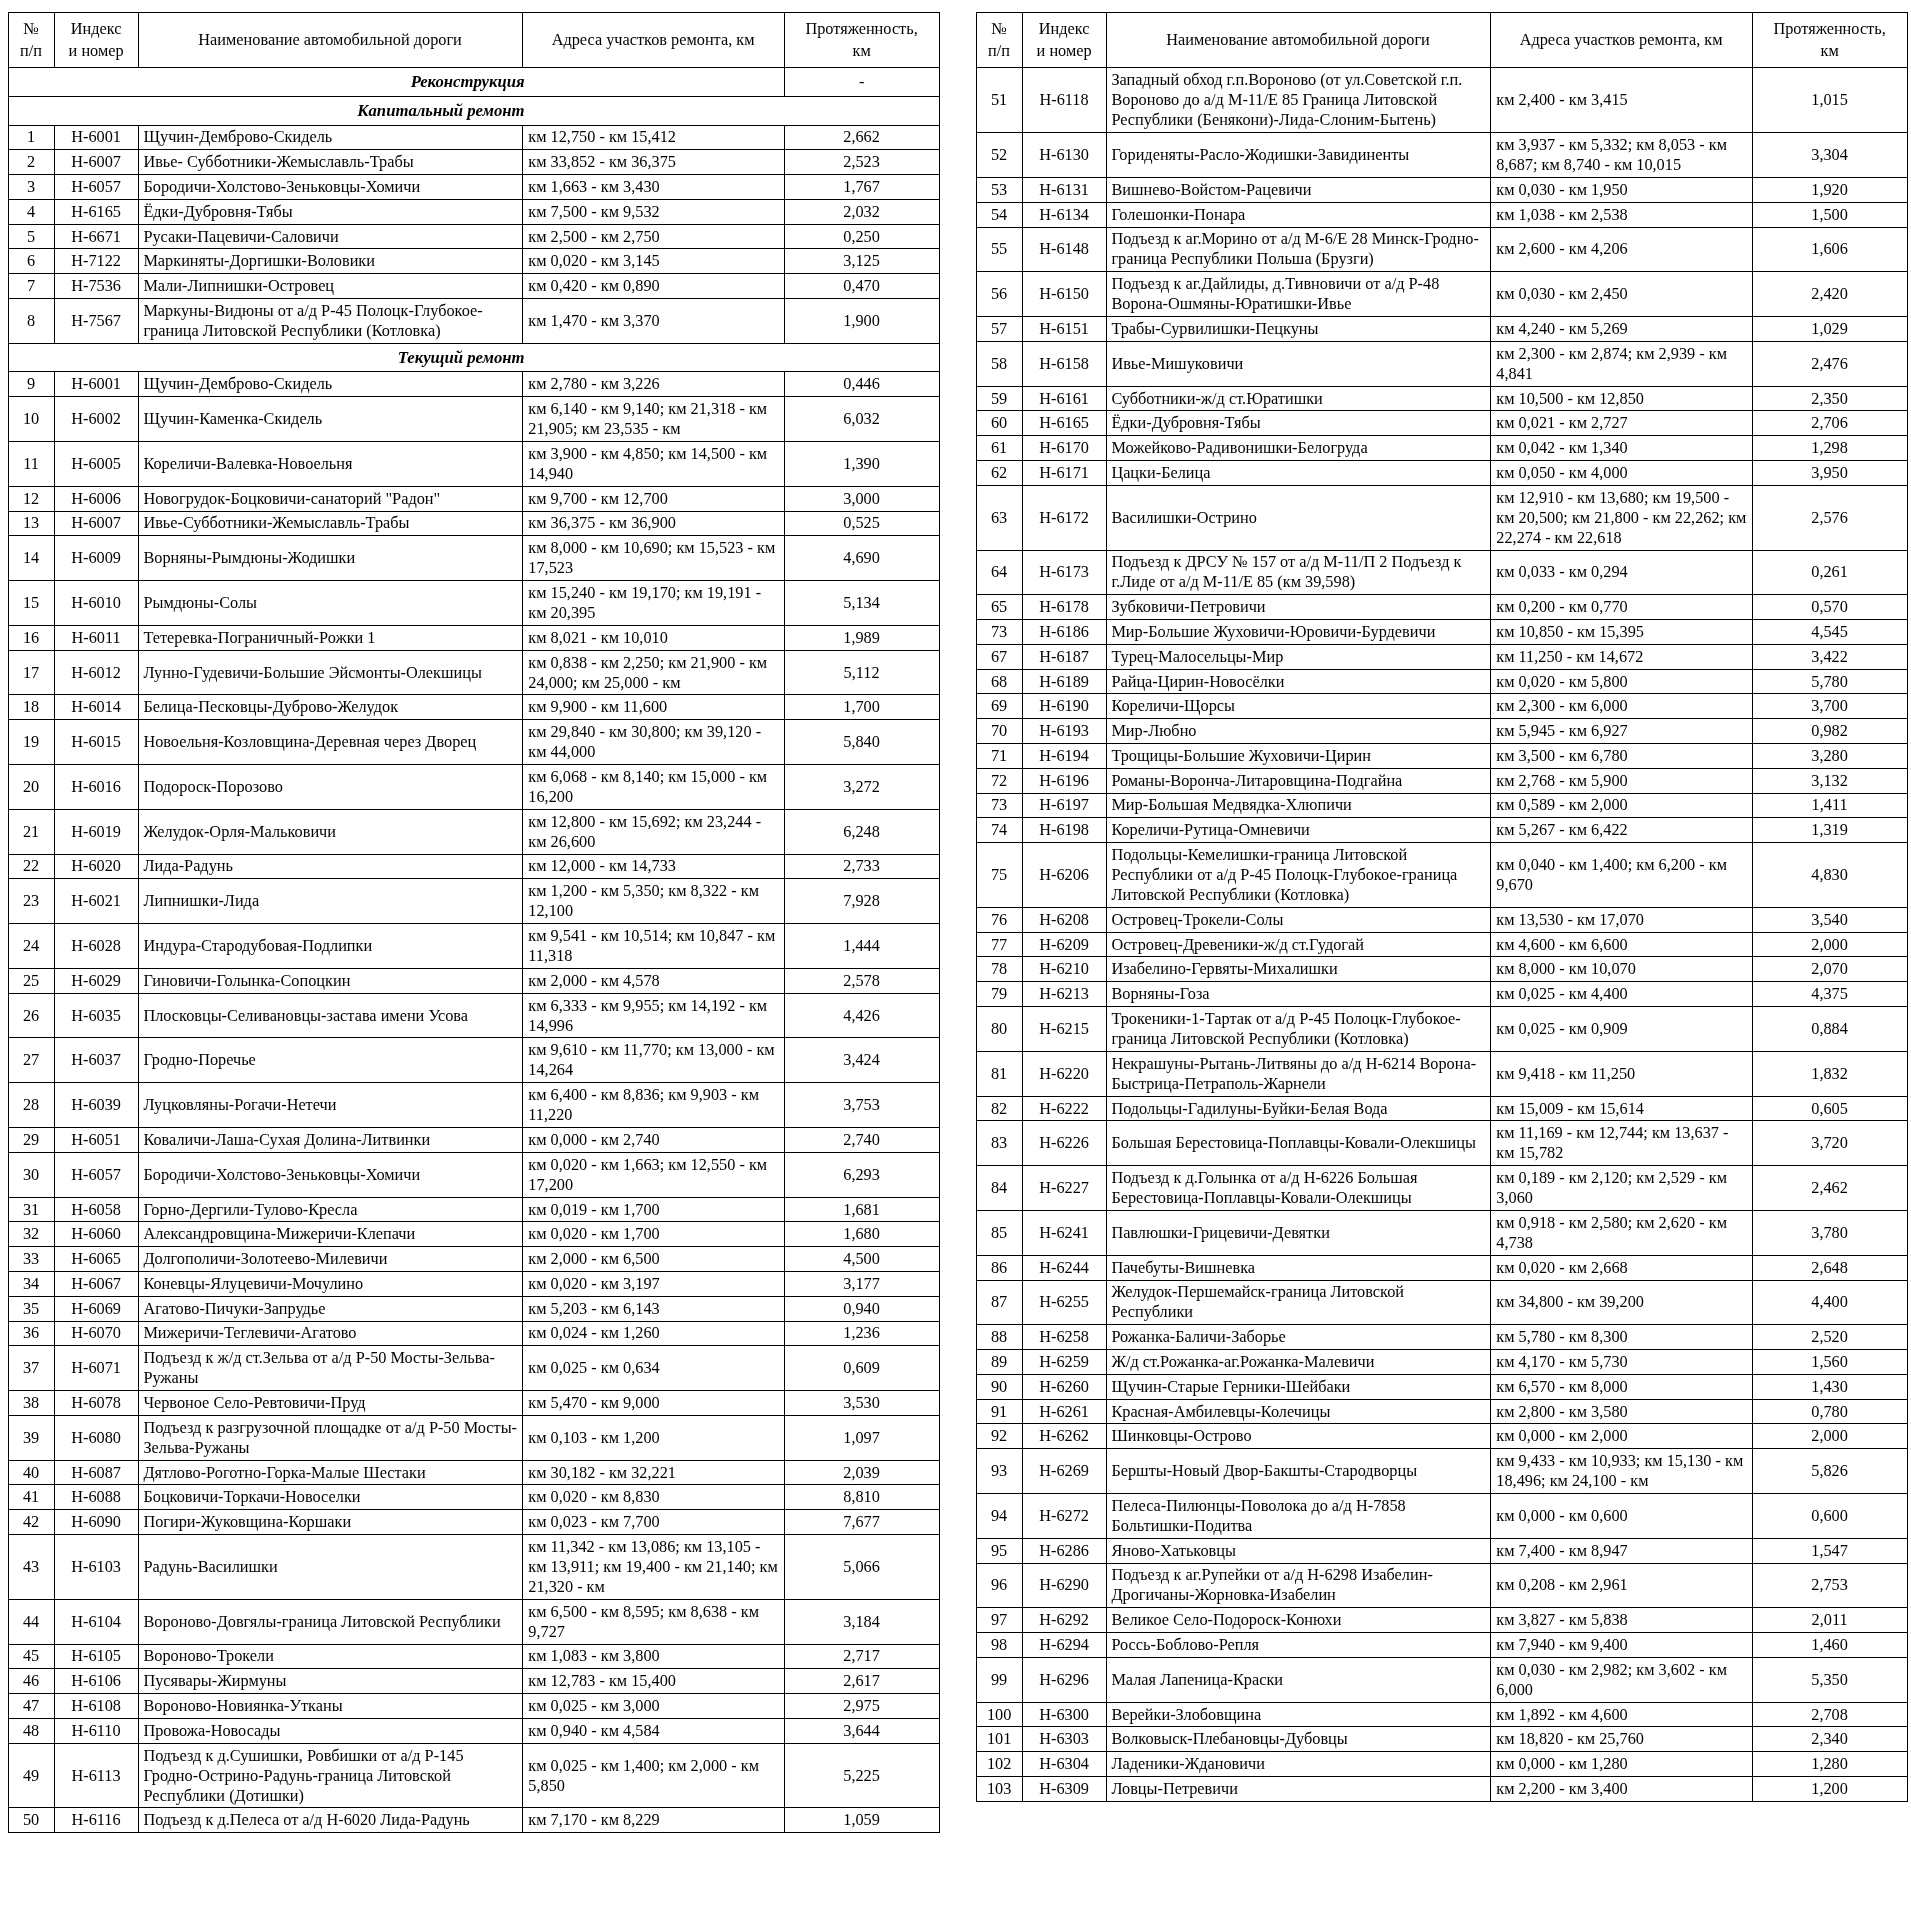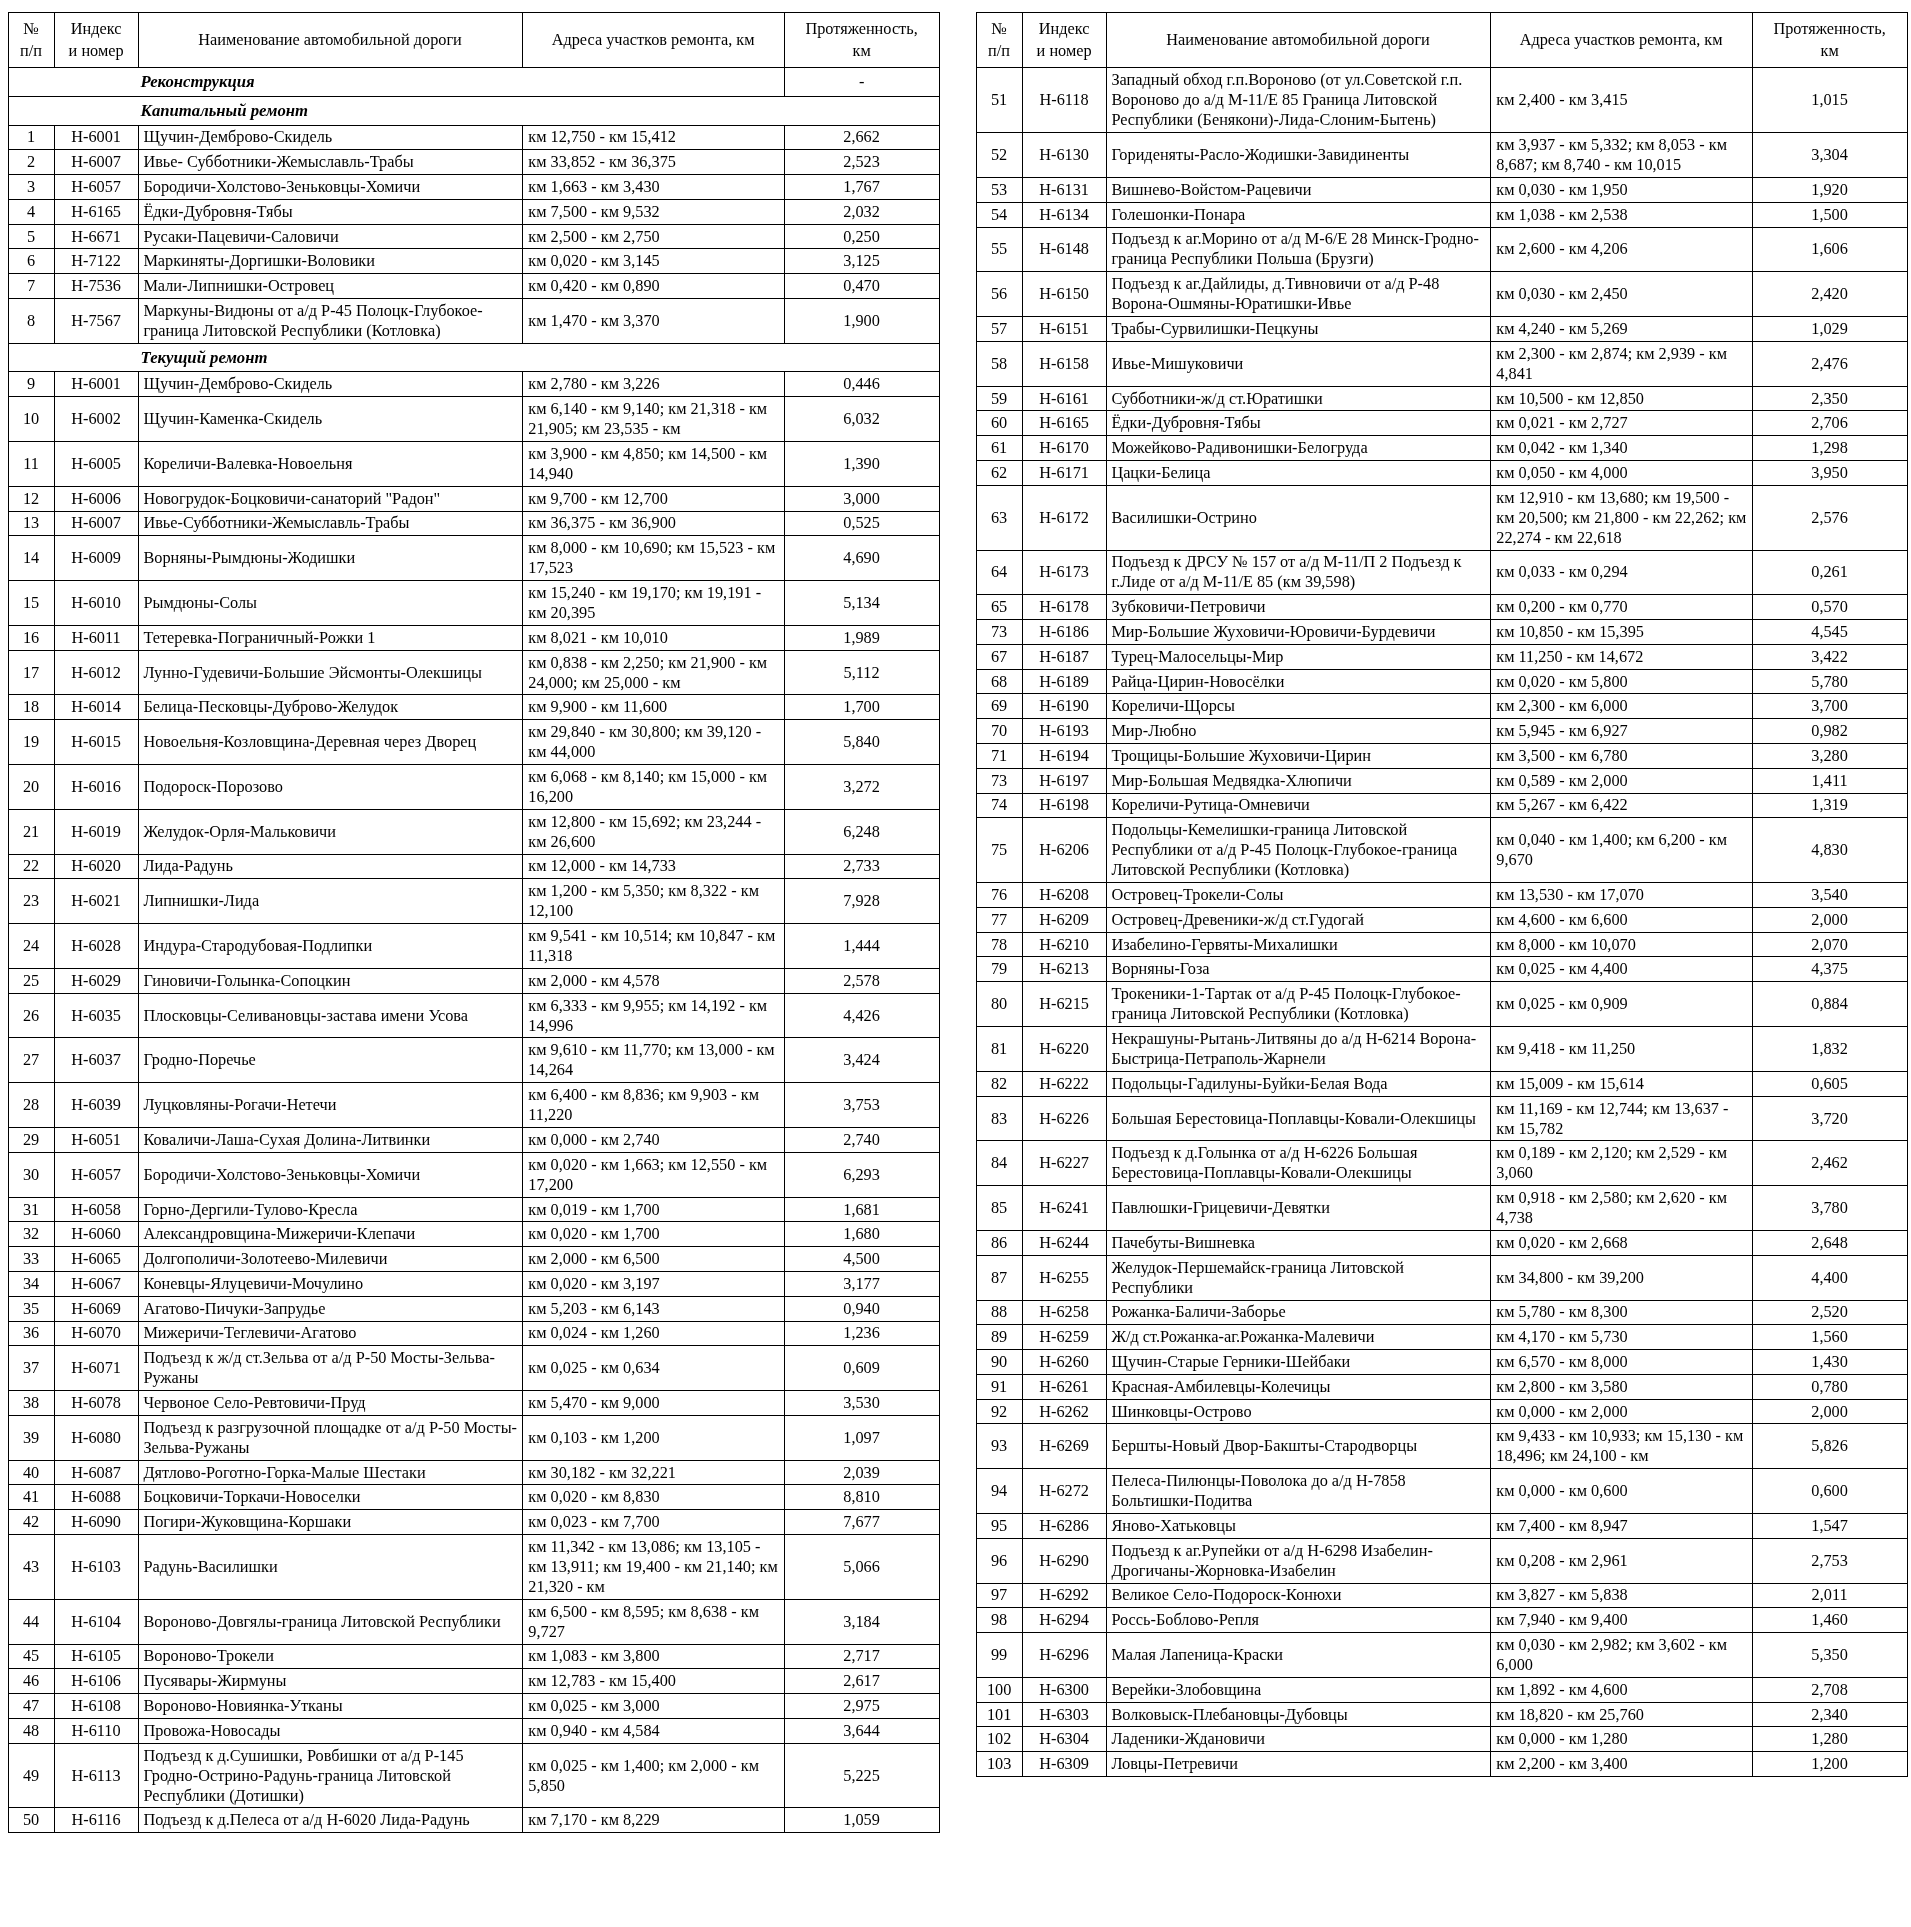--- a/index.html
+++ b/index.html
@@ -33,21 +33,21 @@
   td.c{text-align:center;padding:1.9px 1px;}
   td.name-cell,td.addr-cell{text-align:left;}
   td.addr-cell{padding-left:5.7px;}
   td.name-cell{padding-left:4.8px;}
   td.section-cell{
     border-left:1.9px solid #000;border-right:1px solid #000;
     font-weight:bold;font-style:italic;
     padding:3.8px 0;
   }
   td.section-cell .sec-label{
-    display:block;margin-left:132px;width:384px;text-align:left;
+    display:block;margin-left:132px;width:384px;text-align:right;
     font-size:16.7px;
   }
   tr{page-break-inside:avoid;}
 </style>
 </head>
 <body>
 
 <div class="page">
 
   <table class="roads">
@@ -596,20 +596,27 @@
           <td class="c">0,982</td>
         </tr>
         <tr>
           <td class="c">71</td>
           <td class="c">Н-6194</td>
           <td class="name-cell">Трощицы-Большие Жуховичи-Цирин</td>
           <td class="addr-cell">км 3,500 - км 6,780</td>
           <td class="c">3,280</td>
         </tr>
         <tr>
+          <td class="c">72</td>
+          <td class="c">Н-6196</td>
+          <td class="name-cell">Романы-Воронча-Литаровщина-Подгайна</td>
+          <td class="addr-cell">км 2,768 - км 5,900</td>
+          <td class="c">3,132</td>
+        </tr>
+        <tr>
           <td class="c">73</td>
           <td class="c">Н-6197</td>
           <td class="name-cell">Мир-Большая Медвядка-Хлюпичи</td>
           <td class="addr-cell">км 0,589 - км 2,000</td>
           <td class="c">1,411</td>
         </tr>
         <tr>
           <td class="c">74</td>
           <td class="c">Н-6198</td>
           <td class="name-cell">Кореличи-Рутица-Омневичи</td>

